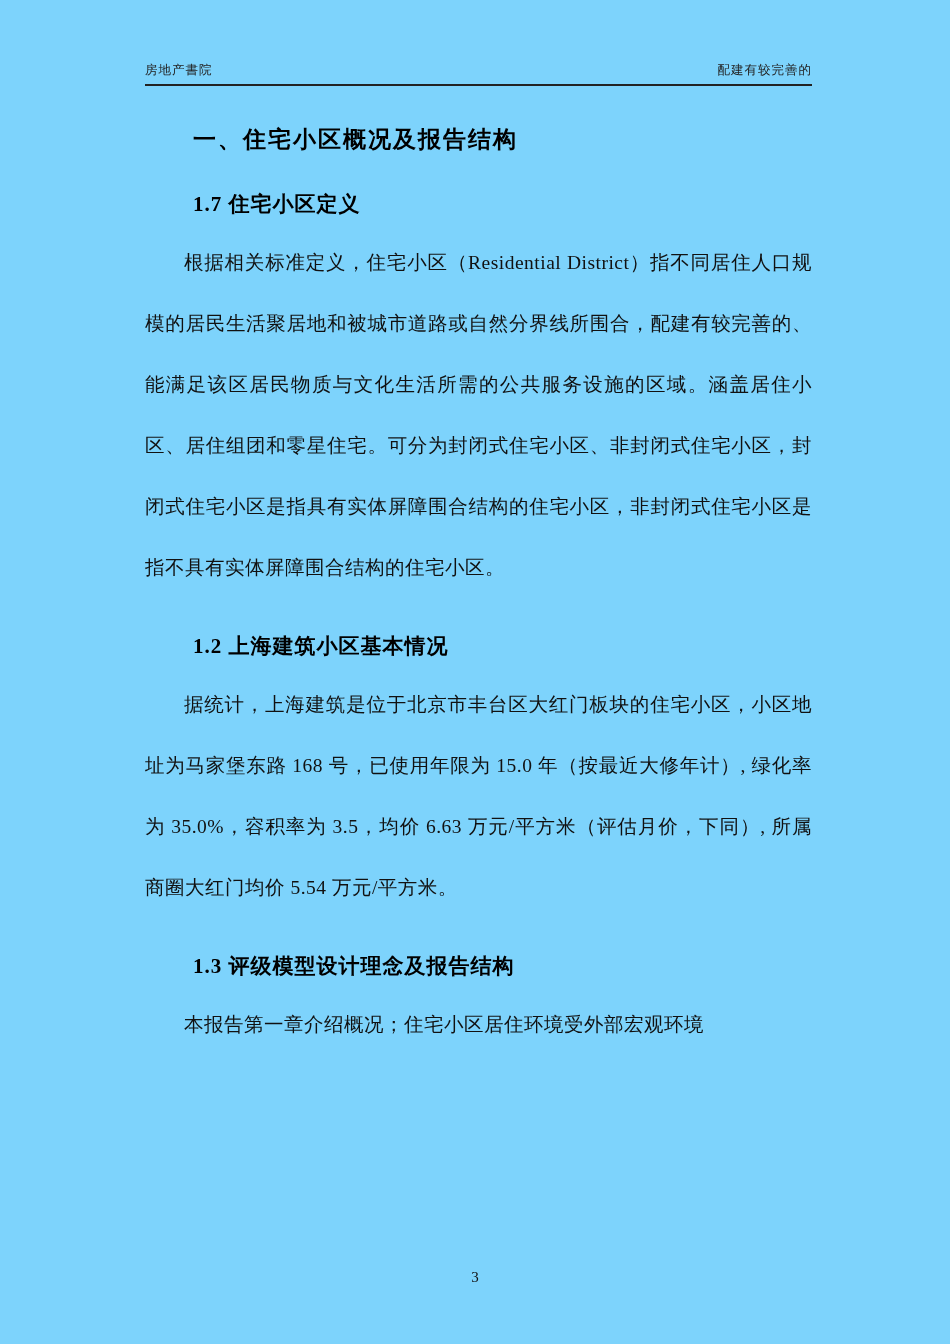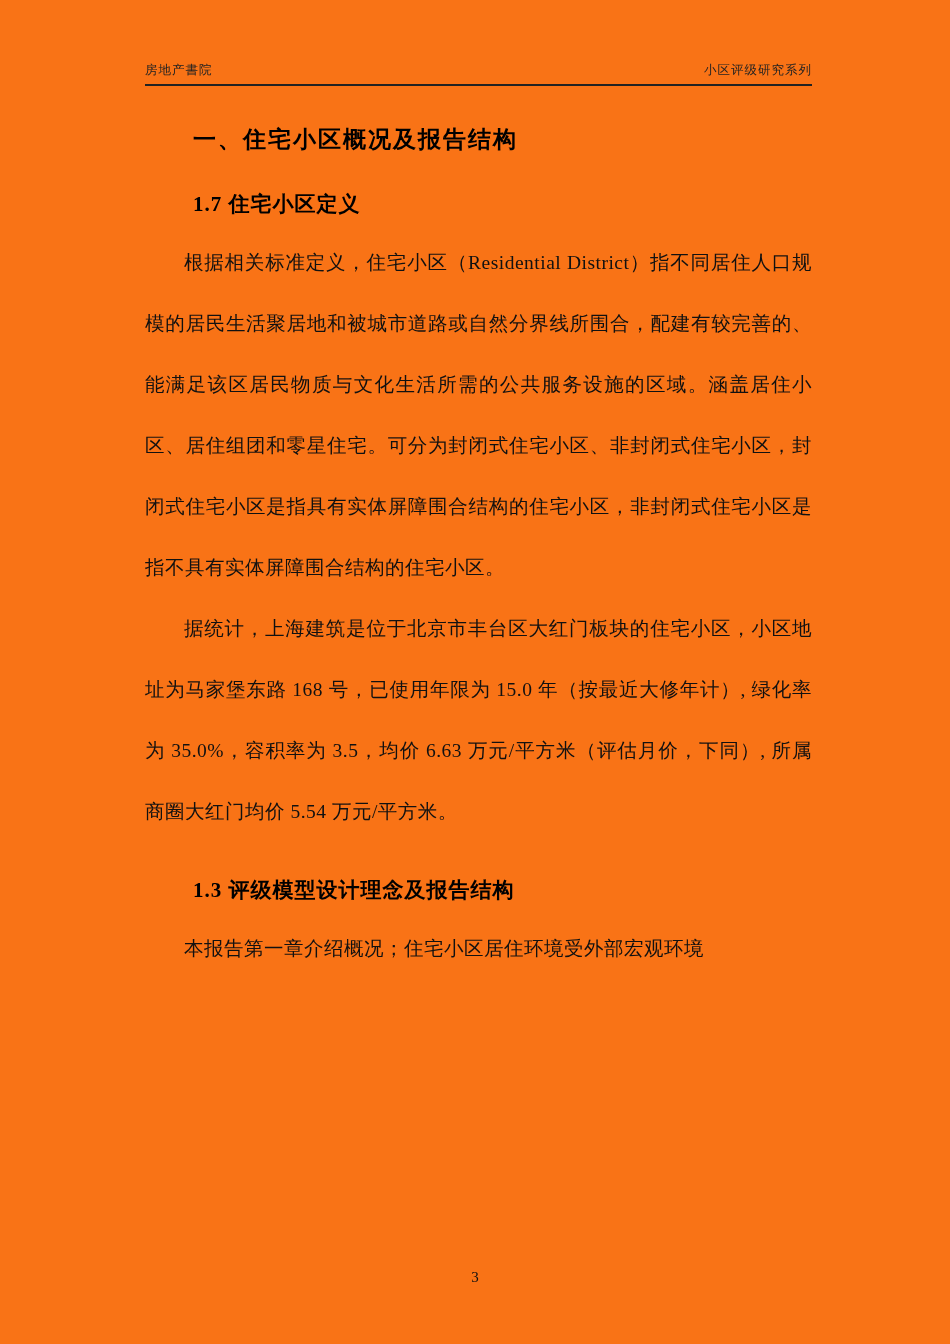--- a/index.html
+++ b/index.html
@@ -2,21 +2,21 @@
 <html><head>
 <meta charset="utf-8">
 <style>
   * { margin: 0; padding: 0; box-sizing: border-box; }
   html, body { background: #ffffff; }
   .page {
     position: relative;
     width: 950px;
     height: 1344px;
     margin: 0 auto;
-    background: #f97316;
+    background: #7dd3fc;
     color: #111111;
     font-family: "Liberation Serif", "DejaVu Serif", serif;
     overflow: hidden;
   }
   .header {
     position: absolute;
     top: 62px;
     left: 145px;
     right: 138px;
     display: flex;
@@ -76,31 +76,32 @@
     color: #111111;
   }
 </style>
 </head>
 <body>
 
 <div class="page">
 
   <div class="header">
     <span>房地产書院</span>
-    <span>小区评级研究系列</span>
+    <span>配建有较完善的</span>
   </div>
   <div class="header-rule"></div>
 
   <div class="content">
 
     <h1 class="doc-title">一、住宅小区概况及报告结构</h1>
 
     <h2 class="section-heading">1.7 住宅小区定义</h2>
     <p class="body-par">根据相关标准定义，住宅小区（Residential District）指不同居住人口规模的居民生活聚居地和被城市道路或自然分界线所围合，配建有较完善的、能满足该区居民物质与文化生活所需的公共服务设施的区域。涵盖居住小区、居住组团和零星住宅。可分为封闭式住宅小区、非封闭式住宅小区，封闭式住宅小区是指具有实体屏障围合结构的住宅小区，非封闭式住宅小区是指不具有实体屏障围合结构的住宅小区。</p>
 
+    <h2 class="section-heading">1.2 上海建筑小区基本情况</h2>
     <p class="body-par">据统计，上海建筑是位于北京市丰台区大红门板块的住宅小区，小区地址为马家堡东路 168 号，已使用年限为 15.0 年（按最近大修年计）, 绿化率为 35.0%，容积率为 3.5，均价 6.63 万元/平方米（评估月价，下同）, 所属商圈大红门均价 5.54 万元/平方米。</p>
 
     <h2 class="section-heading">1.3 评级模型设计理念及报告结构</h2>
     <p class="body-par">本报告第一章介绍概况；住宅小区居住环境受外部宏观环境</p>
 
   </div>
 
   <div class="page-number">3</div>
 
 </div>

